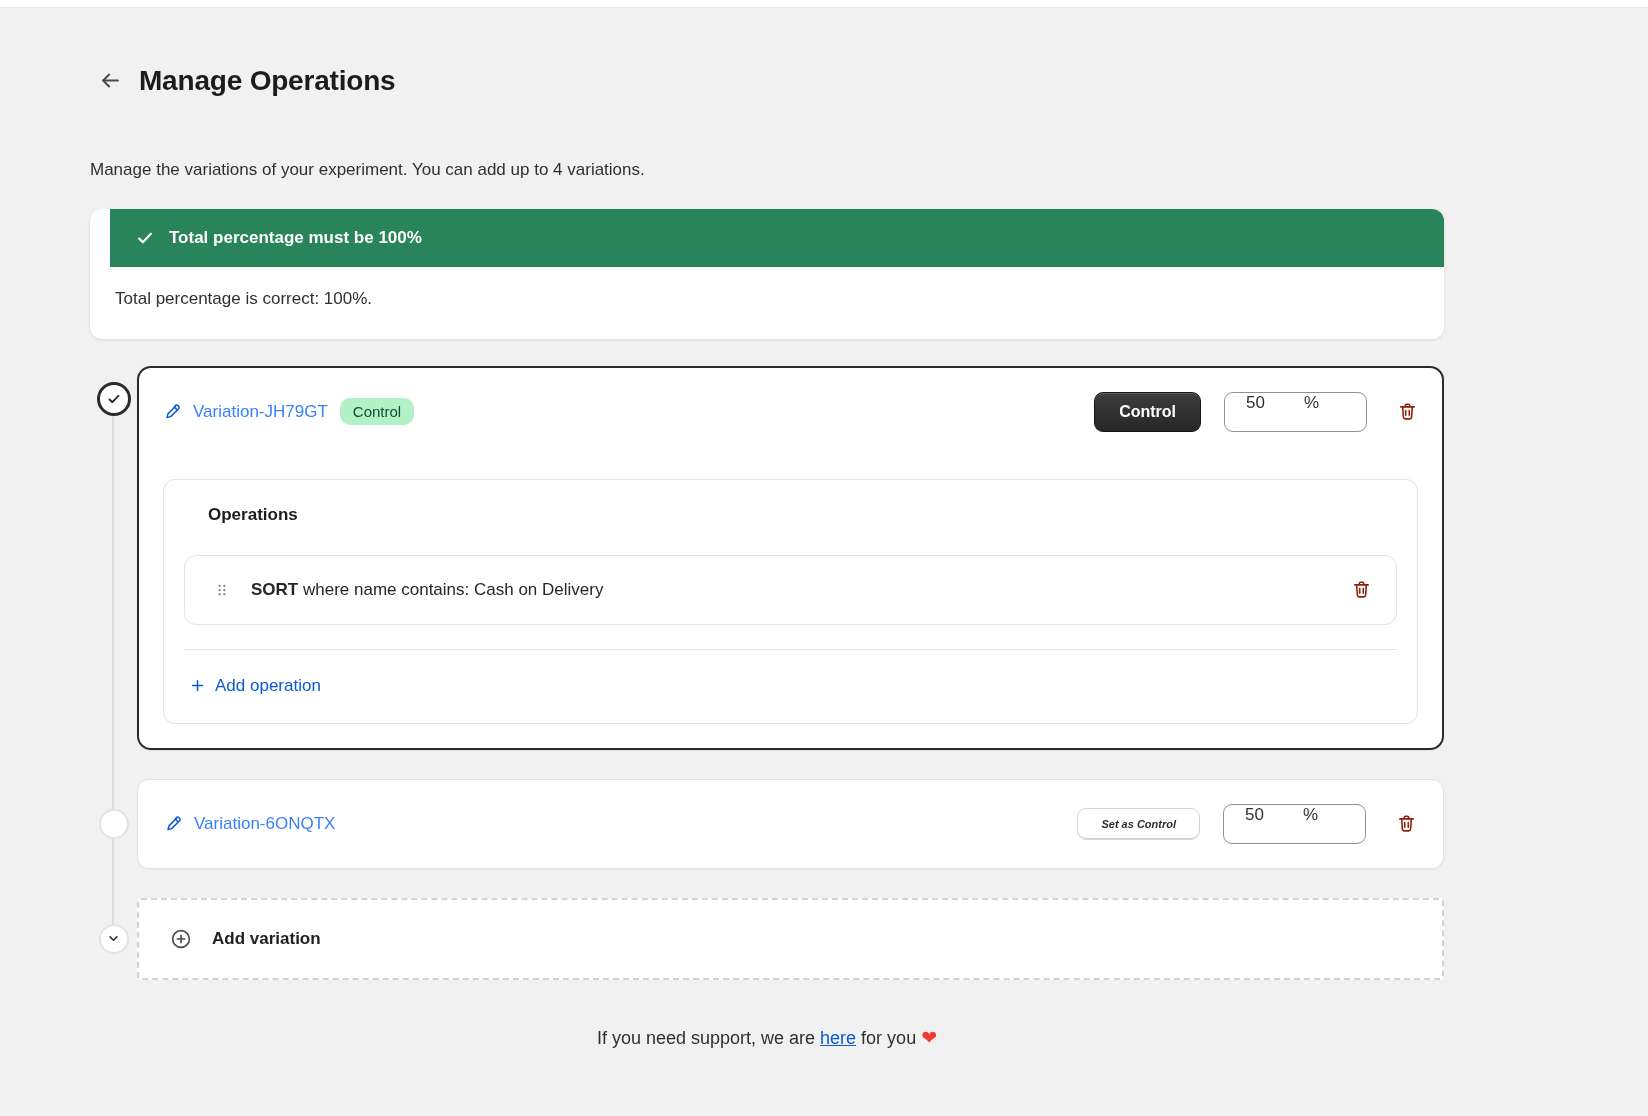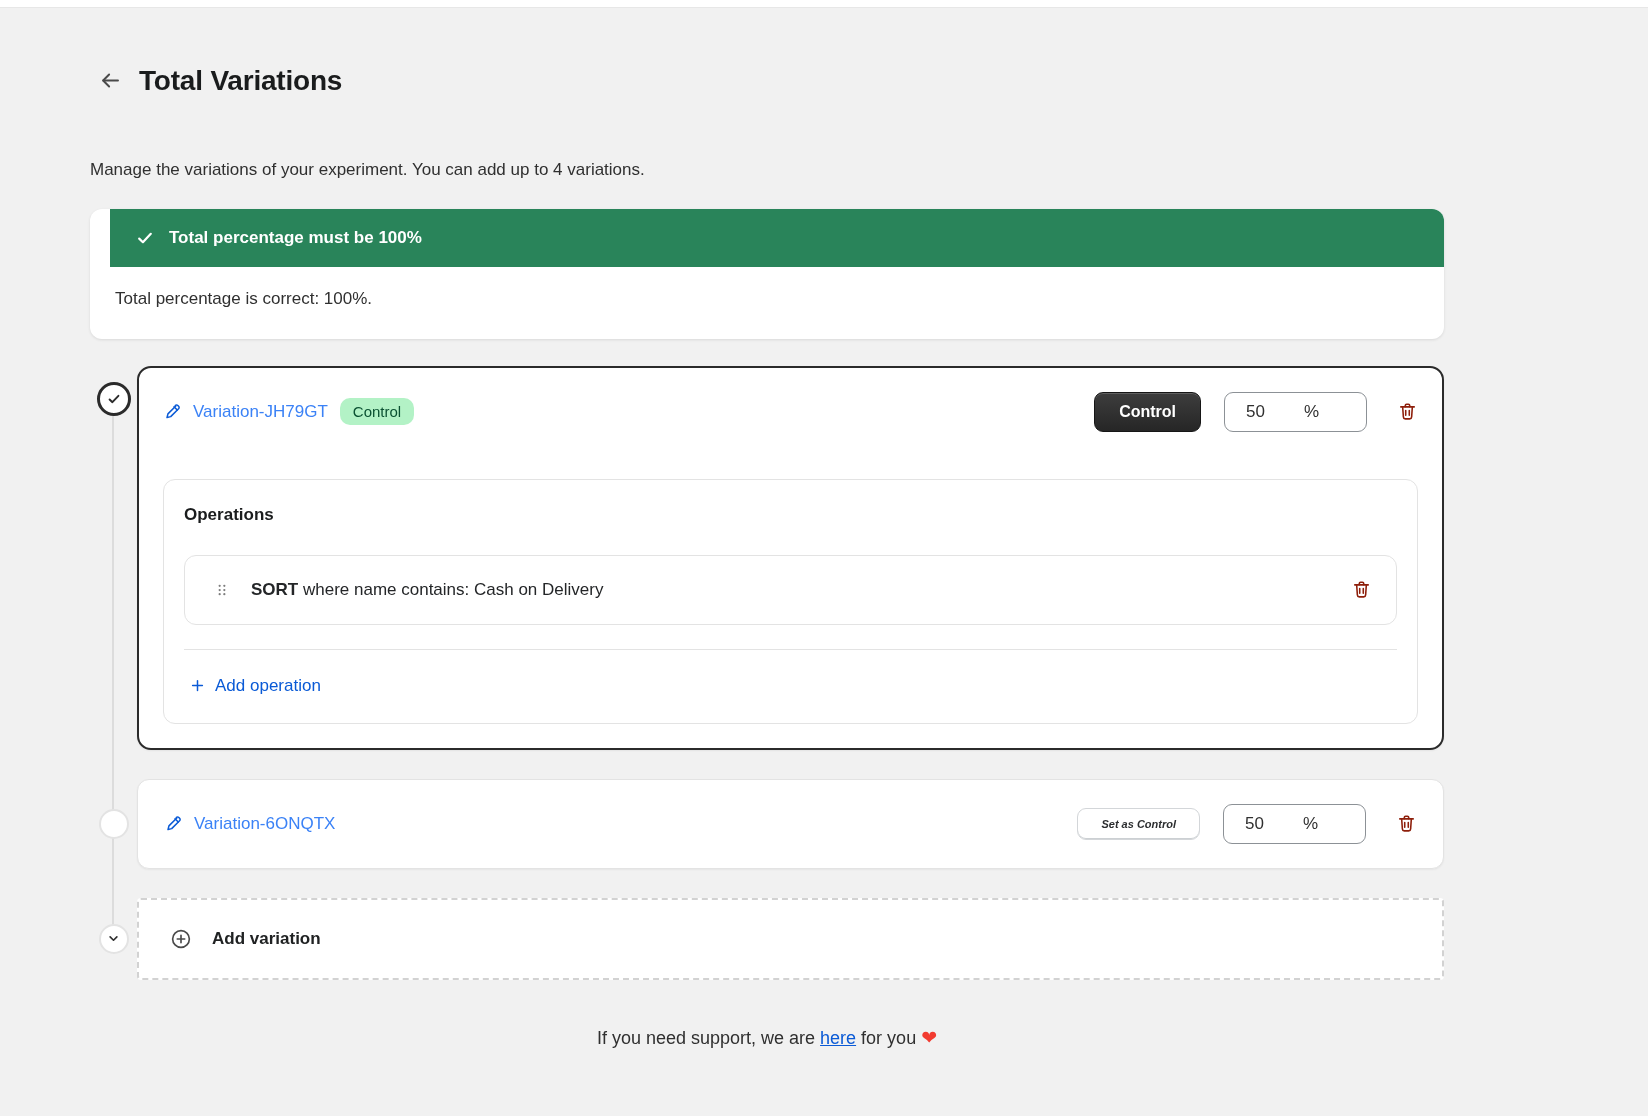--- a/index.html
+++ b/index.html
@@ -55,28 +55,28 @@
     box-shadow: inset 0 1px 0 rgba(255,255,255,0.18);
     color: #ffffff; font-size: 16px; font-weight: 600; font-family: inherit;
     display: flex; align-items: center; cursor: pointer;
   }
   .btn-secondary {
     height: 32px; padding: 0 23px; border-radius: 9px;
     background: #ffffff; border: 1px solid #d3d6d9; box-shadow: inset 0 -1px 0 #ccd0d3;
     color: #2b2d2f; font-size: 11px; font-weight: 600; font-family: inherit;
     display: flex; align-items: center; cursor: pointer; font-style: italic;
   }
-  .pct-field { width: 143px; height: 40px; background: #fff; border: 1px solid #8c9196; border-radius: 9px; display: flex; align-items: center; padding: 0 14px 0 21px; }
+  .pct-field { width: 143px; height: 40px; background: #fff; border: 1px solid #8c9196; border-radius: 9px; display: flex; align-items: flex-start; padding: 0 14px 0 21px; }
   .pct-input { width: 46px; border: none; outline: none; background: transparent; font-size: 17px; color: #303030; font-family: inherit; padding: 0; }
   .pct-sym { font-size: 17px; color: #303030; margin-left: 12px; }
   .trash-btn { background: none; border: none; padding: 0; margin-left: 6px; width: 22px; height: 22px; color: #8e1f0b; cursor: pointer; display: flex; align-items: center; justify-content: center; }
 
   
   .ops-box { margin-top: 46px; border: 1px solid #e3e3e3; border-radius: 12px; padding: 25px 20px 0; }
-  .ops-heading { font-size: 17px; font-weight: 700; color: #1a1c1d; }
+  .ops-heading { font-size: 17px; font-weight: 700; color: #1a1c1d; margin-left: 24px; }
   .op-row { display: flex; align-items: center; border: 1px solid #e3e3e3; border-radius: 12px; height: 70px; margin-top: 30px; padding: 0 24px 0 28px; }
   .drag-handle { display: flex; color: #7d7d7d; cursor: grab; }
   .op-text { margin-left: 20px; font-size: 17px; color: #242628; }
   .op-text b { font-weight: 700; }
   .op-trash { margin-left: auto; }
   .ops-divider { border: none; border-top: 1px solid #e3e3e3; margin: 24px 0 0; }
   .add-op { display: flex; align-items: center; gap: 10px; background: none; border: none; padding: 26px 0 27px 6px; color: #0a5ad6; font-size: 17px; font-family: inherit; cursor: pointer; }
   .add-op .icon { display: flex; }
 
   
@@ -101,21 +101,21 @@
 
   <div class="page-header">
     <button class="back-btn">
       <span style="display:flex">
         <svg width="23" height="23" viewBox="0 0 20 20" fill="none" stroke="currentColor" stroke-width="1.7" stroke-linecap="round" stroke-linejoin="round">
             <path d="M16.5 10H3.8"></path>
             <path d="M8.8 4.8 3.6 10l5.2 5.2"></path>
           </svg>
       </span>
     </button>
-    <h1 class="page-title">Total Variations</h1>
+    <h1 class="page-title">Manage Operations</h1>
   </div>
 
   <p class="subtitle">Manage the variations of your experiment. You can add up to 4 variations.</p>
 
   <div class="banner">
     <div class="banner-head">
       <span class="icon">
         <svg width="20" height="20" viewBox="0 0 20 20" fill="none" stroke="#ffffff" stroke-width="2.2" stroke-linecap="round" stroke-linejoin="round">
             <path d="M4.2 10.6l3.7 3.6 7.9-8.4"></path>
           </svg>

